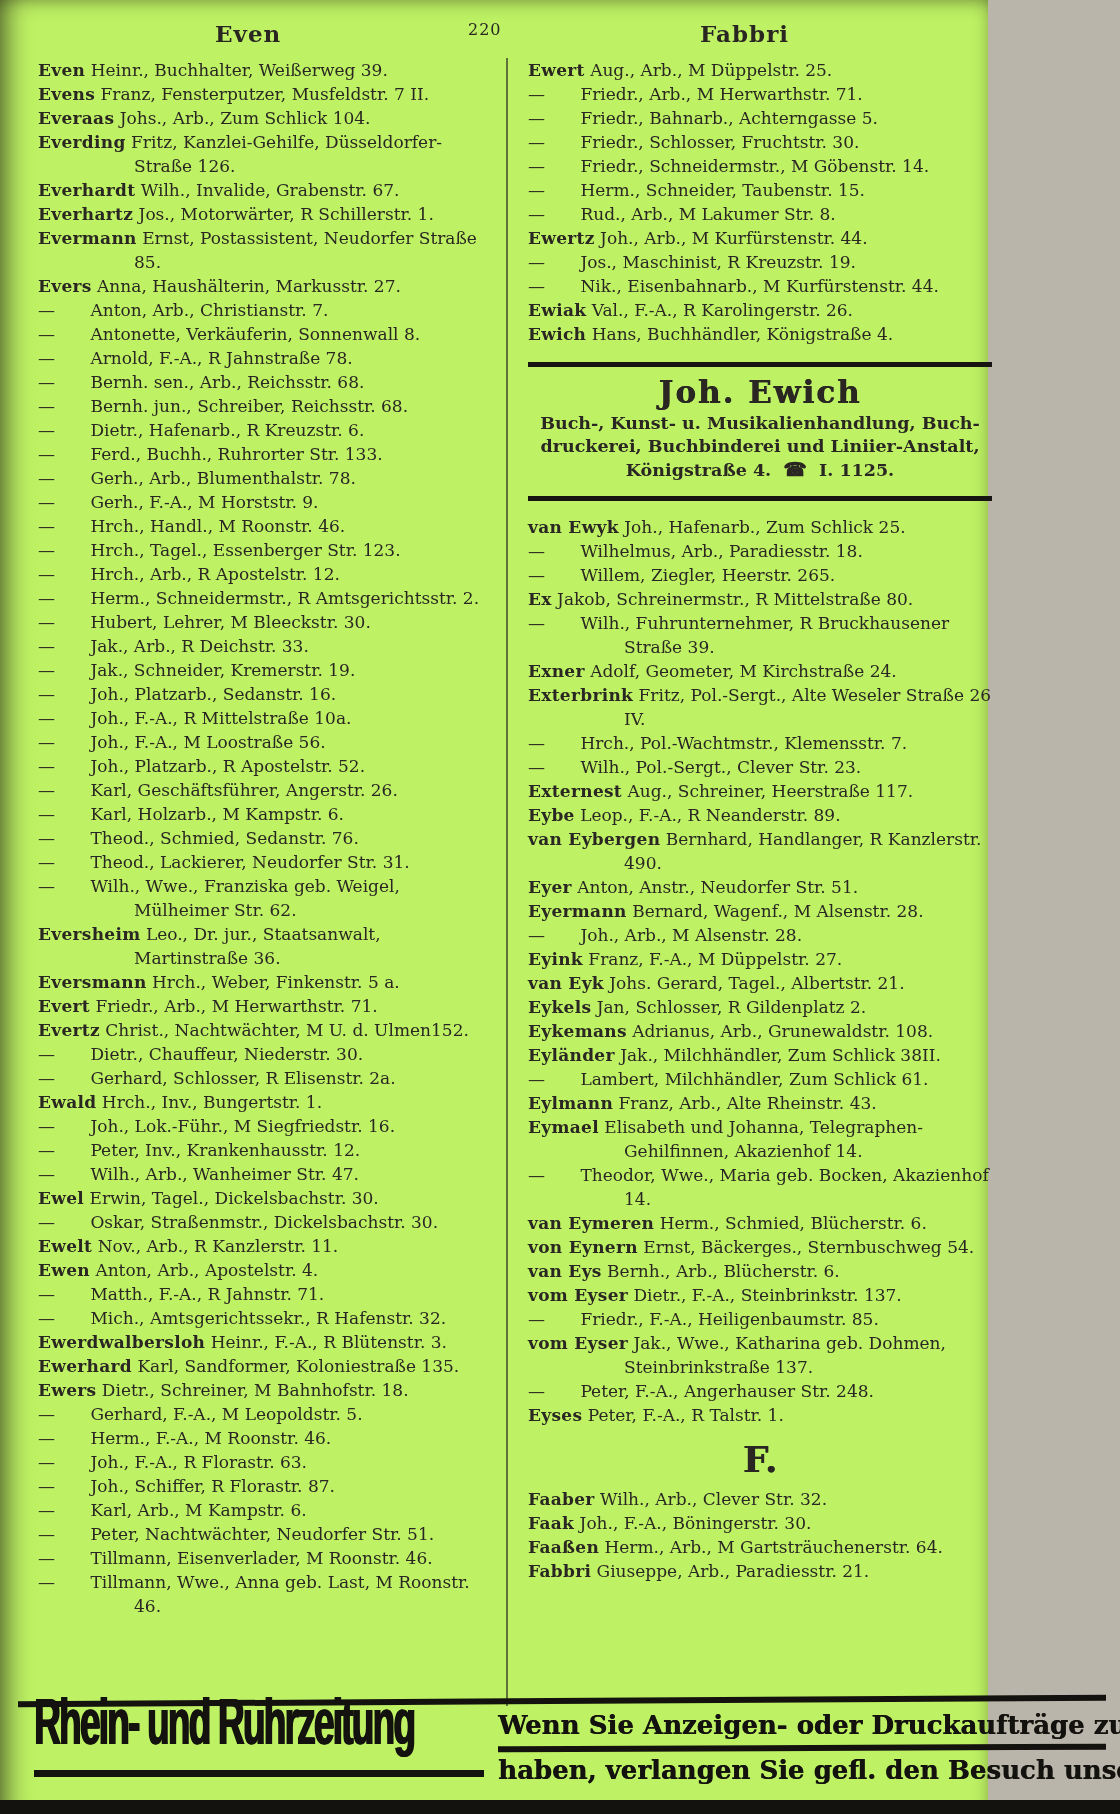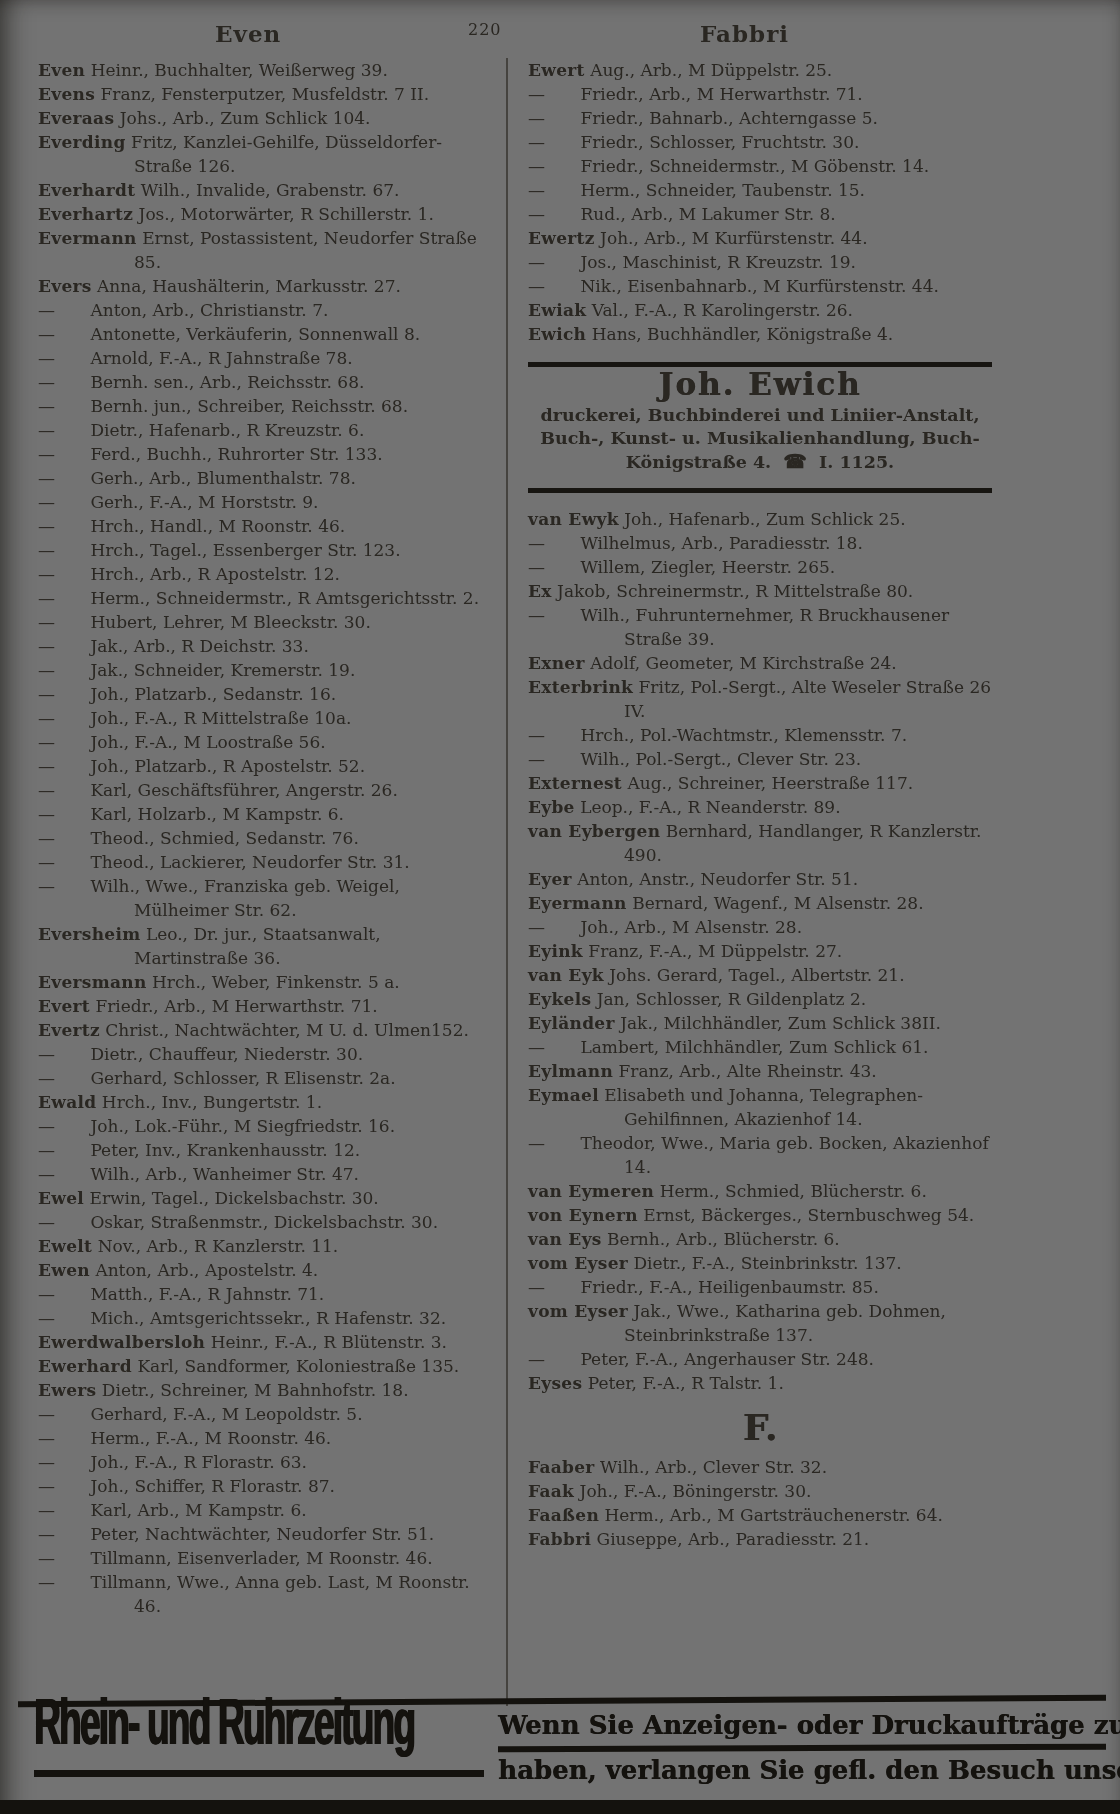--- a/index.html
+++ b/index.html
@@ -1,17 +1,17 @@
 <!DOCTYPE html>
 <html><head>
 <meta charset="utf-8">
 <style>
   html,body{margin:0;padding:0;}
   body{width:1120px;height:1814px;overflow:hidden;background:#b9b5aa;}
-  .page{position:relative;width:1120px;height:1814px;background:#737373;
+  .page{position:relative;width:988px;height:1814px;background:#bef264;
         color:#2a2722;font-family:"DejaVu Serif","Liberation Serif",serif;
         box-shadow:inset 22px 0 26px -16px rgba(20,18,14,.65),
                    inset -10px 0 18px -12px rgba(20,18,14,.35),
                    inset 0 14px 20px -14px rgba(20,18,14,.35);}
   
   .header{position:absolute;top:20px;left:0;width:100%;height:36px;}
   .kw{position:absolute;font-weight:700;font-size:23px;letter-spacing:1px;}
   .kw-left{left:215px;}
   .pagenum{position:absolute;left:468px;font-size:16px;letter-spacing:1px;}
   .kw-right{left:700px;}
@@ -20,21 +20,21 @@
   .col-left{left:38px;width:452px;}
   .col-right{left:528px;width:464px;}
   .divider{position:absolute;left:506px;top:58px;width:2px;height:1648px;
            background:rgba(45,42,36,.65);}
   .entry{padding-left:96px;text-indent:-96px;}
   .entry.gap{}
   .lead{font-weight:700;letter-spacing:.3px;}
   .entry.dash .lead{font-weight:400;margin-right:30px;letter-spacing:0;}
   
   .adbox{border-top:5px solid #171511;border-bottom:5px solid #171511;
-         margin:16px 0 14px 0;padding:5px 2px 14px 2px;text-align:center;}
+         margin:16px 0 14px 0;padding:13px 2px 14px 2px;text-align:center;}
   .adbox .ad-title{font-size:31px;font-weight:700;letter-spacing:2px;margin-bottom:8px;
                    text-shadow:.6px 0 0 currentColor;}
   .adbox .ad-line{font-size:17.5px;font-weight:700;line-height:23px;}
   .tel{font-size:19px;padding:0 6px;}
   
   .sec-head{text-align:center;font-size:36px;font-weight:700;margin:20px 0 16px 0;
             text-shadow:.6px 0 0 currentColor;}
   
   .bottom-ad{position:absolute;left:0;top:1698px;width:1120px;height:116px;}
   .bar{background:#14120e;height:6px;}
@@ -356,22 +356,22 @@
           <span class="txt">Val., F.-A., R Karolingerstr. 26.</span>
         </div>
         <div class="entry">
           <span class="lead">Ewich</span>
           <span class="txt">Hans, Buchhändler, Königstraße 4.</span>
         </div>
       </div>
 
     <div class="adbox">
       <div class="ad-title">Joh. Ewich</div>
+      <div class="ad-line">Buch-, Kunst- u. Musikalienhandlung, Buch-</div>
       <div class="ad-line">druckerei, Buchbinderei und Liniier-Anstalt,</div>
-      <div class="ad-line">Buch-, Kunst- u. Musikalienhandlung, Buch-</div>
       <div class="ad-line">
         <span>Königstraße 4.</span>
         <span class="tel">☎</span>
         <span>I. 1125.</span>
       </div>
     </div>
 
     <div>
 
     <div class="entry">
@@ -438,20 +438,24 @@
           <span class="lead">Eyink</span>
           <span class="txt">Franz, F.-A., M Düppelstr. 27.</span>
         </div>
         <div class="entry">
           <span class="lead">van Eyk</span>
           <span class="txt">Johs. Gerard, Tagel., Albertstr. 21.</span>
         </div>
         <div class="entry">
           <span class="lead">Eykels</span>
           <span class="txt">Jan, Schlosser, R Gildenplatz 2.</span>
+        </div>
+        <div class="entry">
+          <span class="lead">Eykemans</span>
+          <span class="txt">Adrianus, Arb., Grunewaldstr. 108.</span>
         </div>
         <div class="entry">
           <span class="lead">Eyländer</span>
           <span class="txt">Jak., Milchhändler, Zum Schlick 38II.</span>
         </div>
         <div class="entry dash">
           <span class="lead">—</span>
           <span class="txt">Lambert, Milchhändler, Zum Schlick 61.</span>
         </div>
         <div class="entry">

